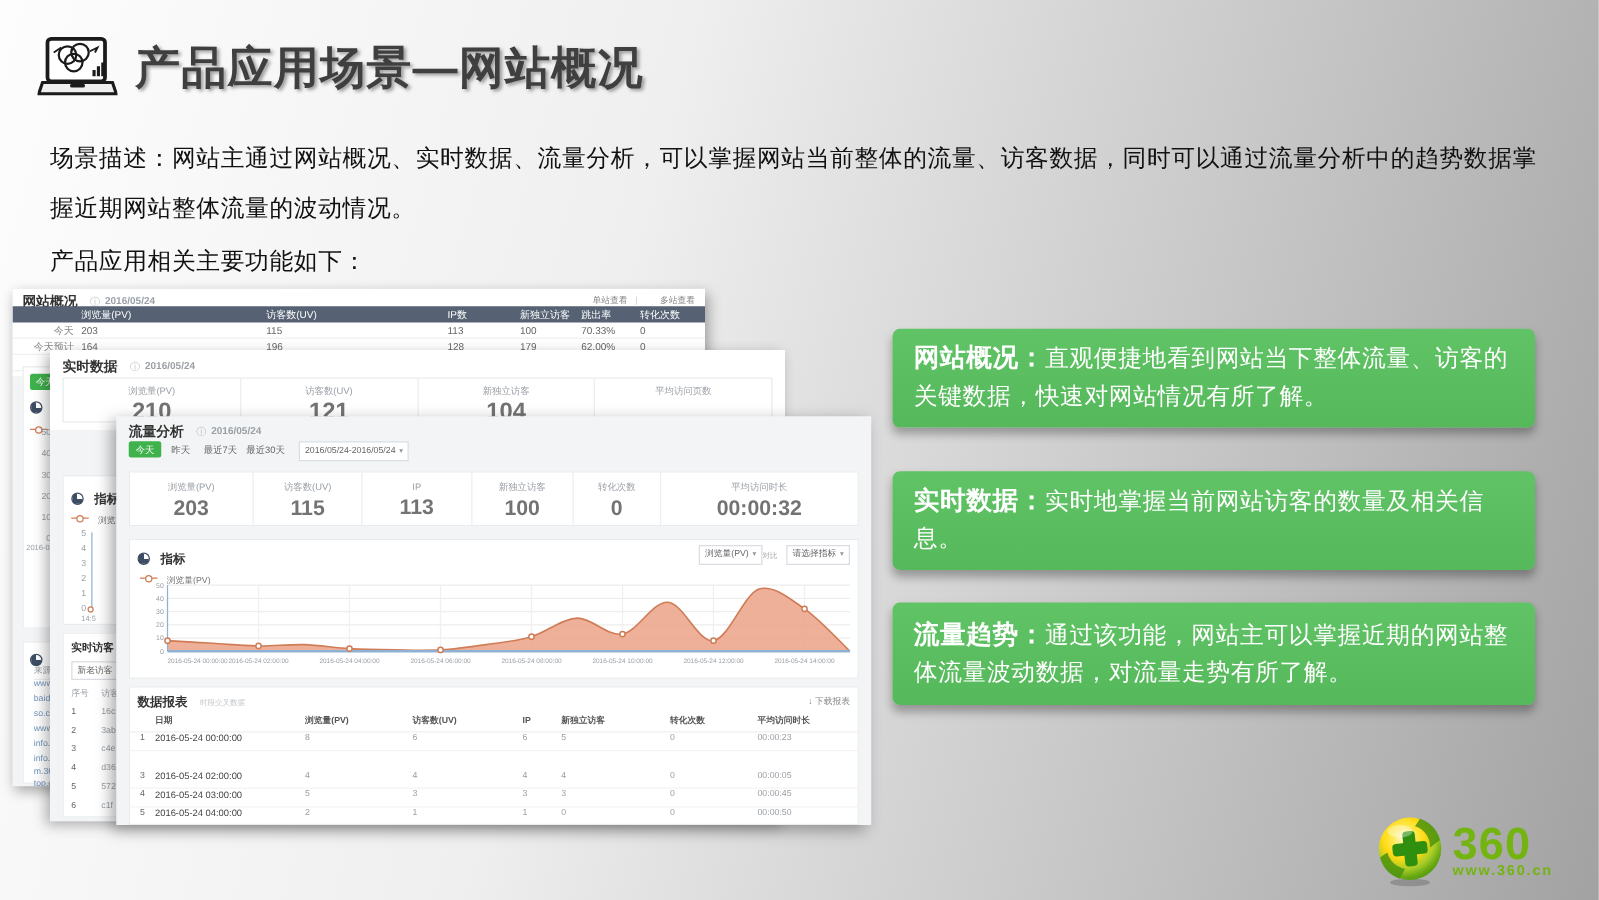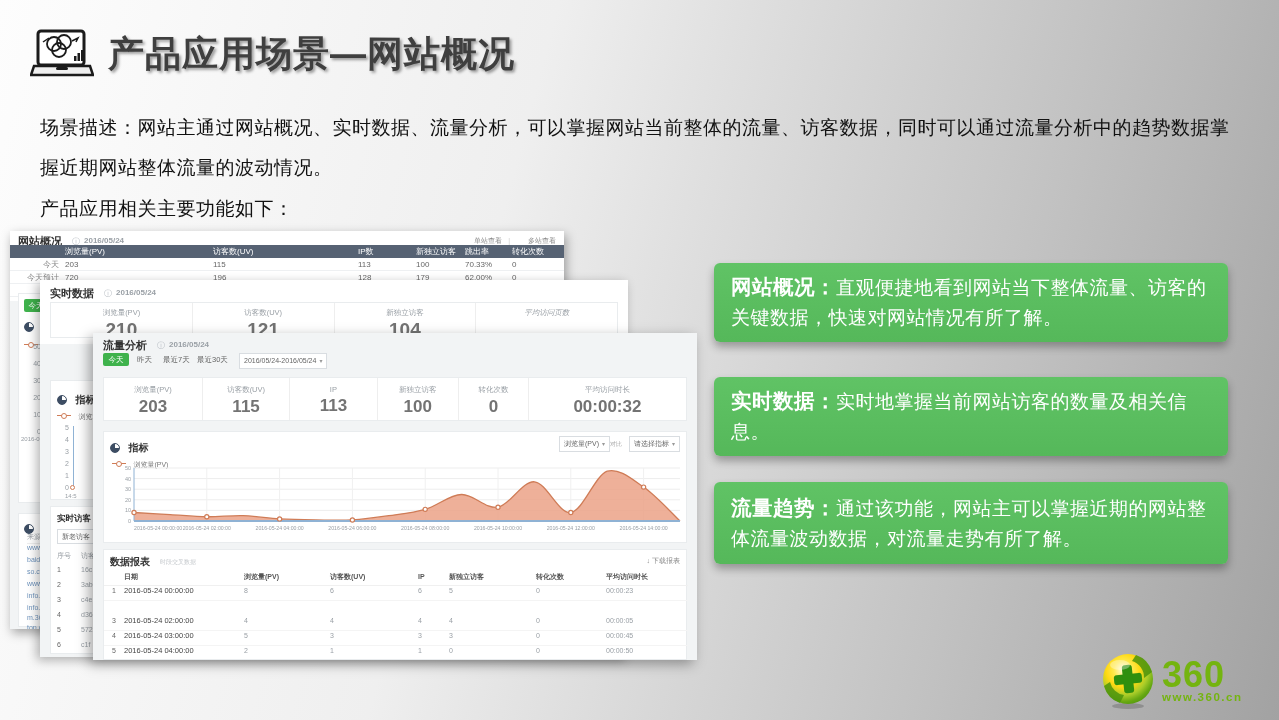--- a/index.html
+++ b/index.html
@@ -88,21 +88,21 @@
       <span class="cell-label" style="left:4px;width:45px;text-align:right;">今天</span>
       <span class="cell-val" style="left:55px;">203</span>
       <span class="cell-val" style="left:203px;">115</span>
       <span class="cell-val" style="left:348px;">113</span>
       <span class="cell-val" style="left:406px;">100</span>
       <span class="cell-val" style="left:455px;">70.33%</span>
       <span class="cell-val" style="left:502px;">0</span>
     </div>
     <div class="rowline" style="left:0;top:40px;width:554px;height:13px;">
       <span class="cell-label" style="left:4px;width:45px;text-align:right;">今天预计</span>
-      <span class="cell-val" style="left:55px;">720</span>
+      <span class="cell-val" style="left:55px;">164</span>
       <span class="cell-val" style="left:203px;">196</span>
       <span class="cell-val" style="left:348px;">128</span>
       <span class="cell-val" style="left:406px;">179</span>
       <span class="cell-val" style="left:455px;">62.00%</span>
       <span class="cell-val" style="left:502px;">0</span>
     </div>
     <div class="rowline" style="left:0;top:53px;width:554px;height:13px;">
       <span class="cell-label" style="left:4px;width:45px;text-align:right;">昨天</span>
     </div>
   </div>
@@ -156,21 +156,21 @@
       <span class="stat-value" style="font-size:19px;margin-top:1px;">210</span>
     </div>
     <div style="flex:1;border-right:1px solid #eee;padding-top:5px;">
       <span class="stat-label">访客数(UV)</span>
       <span class="stat-value" style="font-size:19px;margin-top:1px;">121</span>
     </div>
     <div style="flex:1;border-right:1px solid #eee;padding-top:5px;">
       <span class="stat-label">新独立访客</span>
       <span class="stat-value" style="font-size:19px;margin-top:1px;text-decoration:underline;">104</span>
     </div>
-    <div style="flex:1;padding-top:5px;font-style:italic;">
+    <div style="flex:1;padding-top:5px;">
       <span class="stat-label">平均访问页数</span>
       <span class="stat-value" style="font-size:19px;margin-top:15px;">1.7</span>
     </div>
   </div>
 
   <div class="abs" style="left:0;top:64px;width:588px;height:313px;background:#f2f4f5;"></div>
 
   <div class="card" style="left:10px;top:100px;width:568px;height:120px;">
     <div class="abs" style="left:6px;top:8px;">
       <span class="metric-dot"></span>

